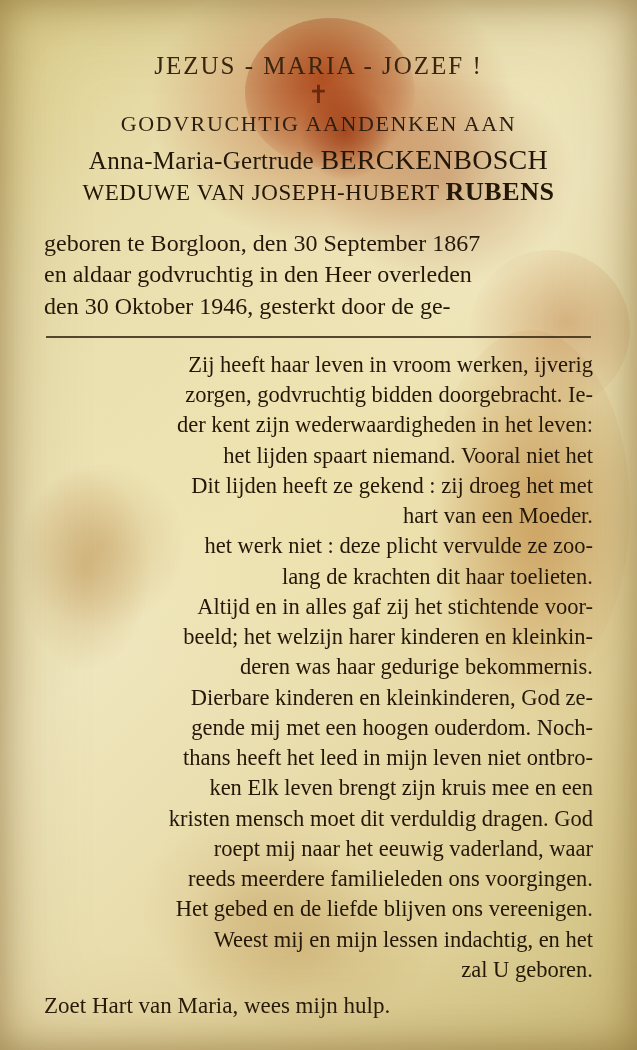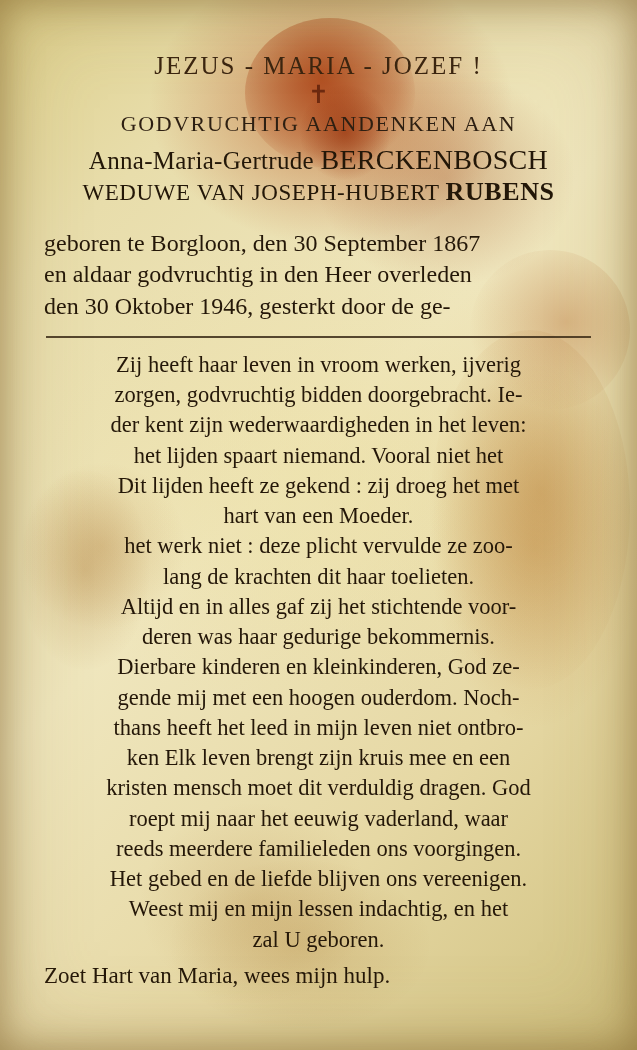--- a/index.html
+++ b/index.html
@@ -110,21 +110,21 @@
     border-top: 2px solid #3a2a16;
     margin: 14px 2px 12px 2px;
     opacity: 0.85;
   }
 
   .body p {
     margin: 0;
     font-size: 22.5px;
     line-height: 1.30;
     color: #241708;
-    text-align: center;
+    text-align: right;
   }
   .body p + p { margin-top: 1px; }
 
   .closing {
     font-size: 23px;
     line-height: 1.3;
     margin-top: 7px;
     color: #241708;
   }
 </style>
@@ -180,20 +180,21 @@
       <p>zorgen, godvruchtig bidden doorgebracht. Ie-</p>
       <p>der kent zijn wederwaardigheden in het leven:</p>
       <p>het lijden spaart niemand. Vooral niet het</p>
       <p>Dit lijden heeft ze gekend : zij droeg het met</p>
 
       <p>hart van een Moeder.</p>
       <p>het werk niet : deze plicht vervulde ze zoo-</p>
       <p>lang de krachten dit haar toelieten.</p>
 
       <p>Altijd en in alles gaf zij het stichtende voor-</p>
+      <p>beeld; het welzijn harer kinderen en kleinkin-</p>
       <p>deren was haar gedurige bekommernis.</p>
 
       <p>Dierbare kinderen en kleinkinderen, God ze-</p>
       <p>gende mij met een hoogen ouderdom. Noch-</p>
       <p>thans heeft het leed in mijn leven niet ontbro-</p>
       <p>ken  Elk leven brengt zijn kruis mee en een</p>
       <p>kristen mensch moet dit verduldig dragen. God</p>
       <p>roept mij naar het eeuwig vaderland, waar</p>
       <p>reeds meerdere familieleden ons voorgingen.</p>
       <p>Het gebed en de liefde blijven ons vereenigen.</p>

